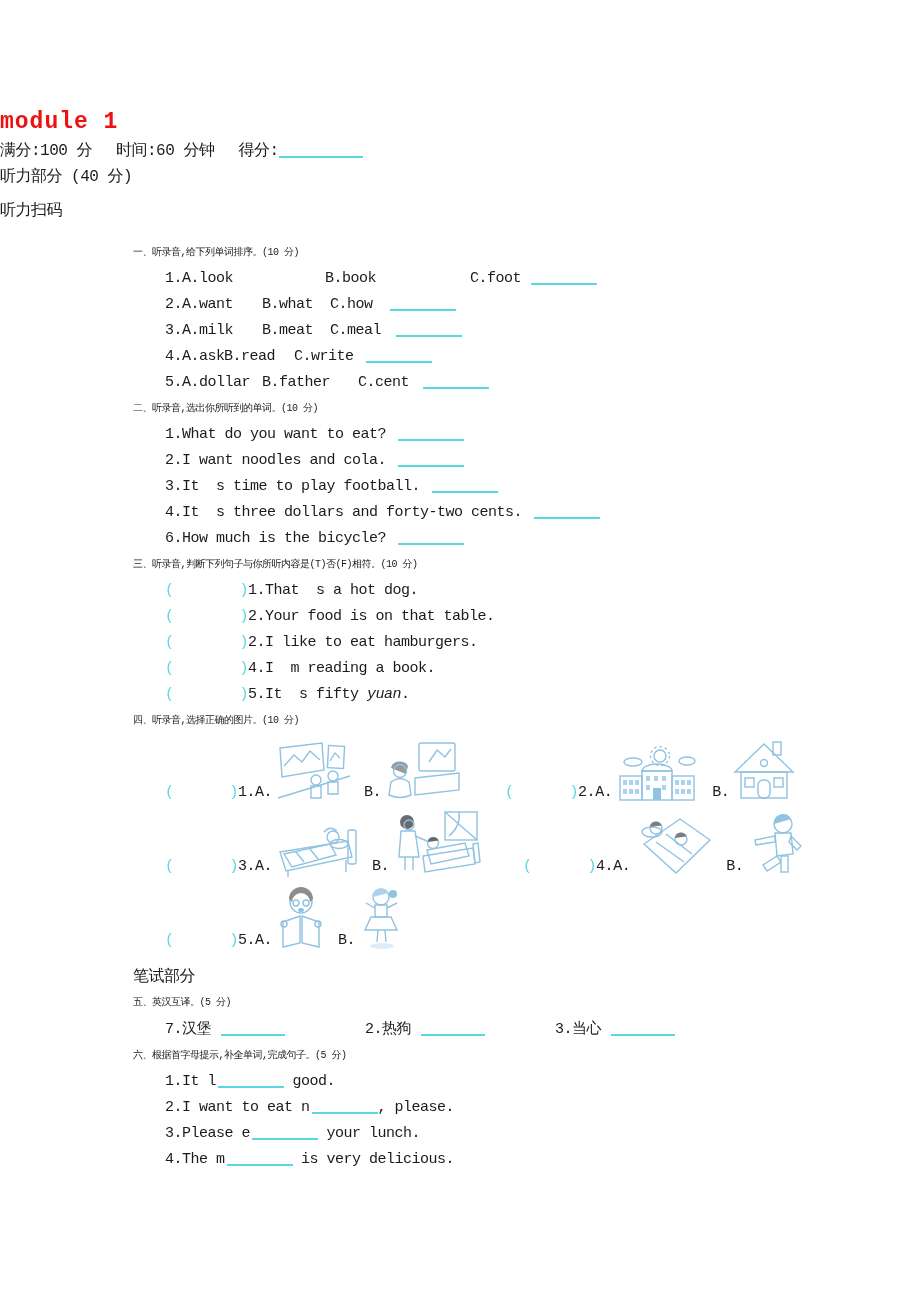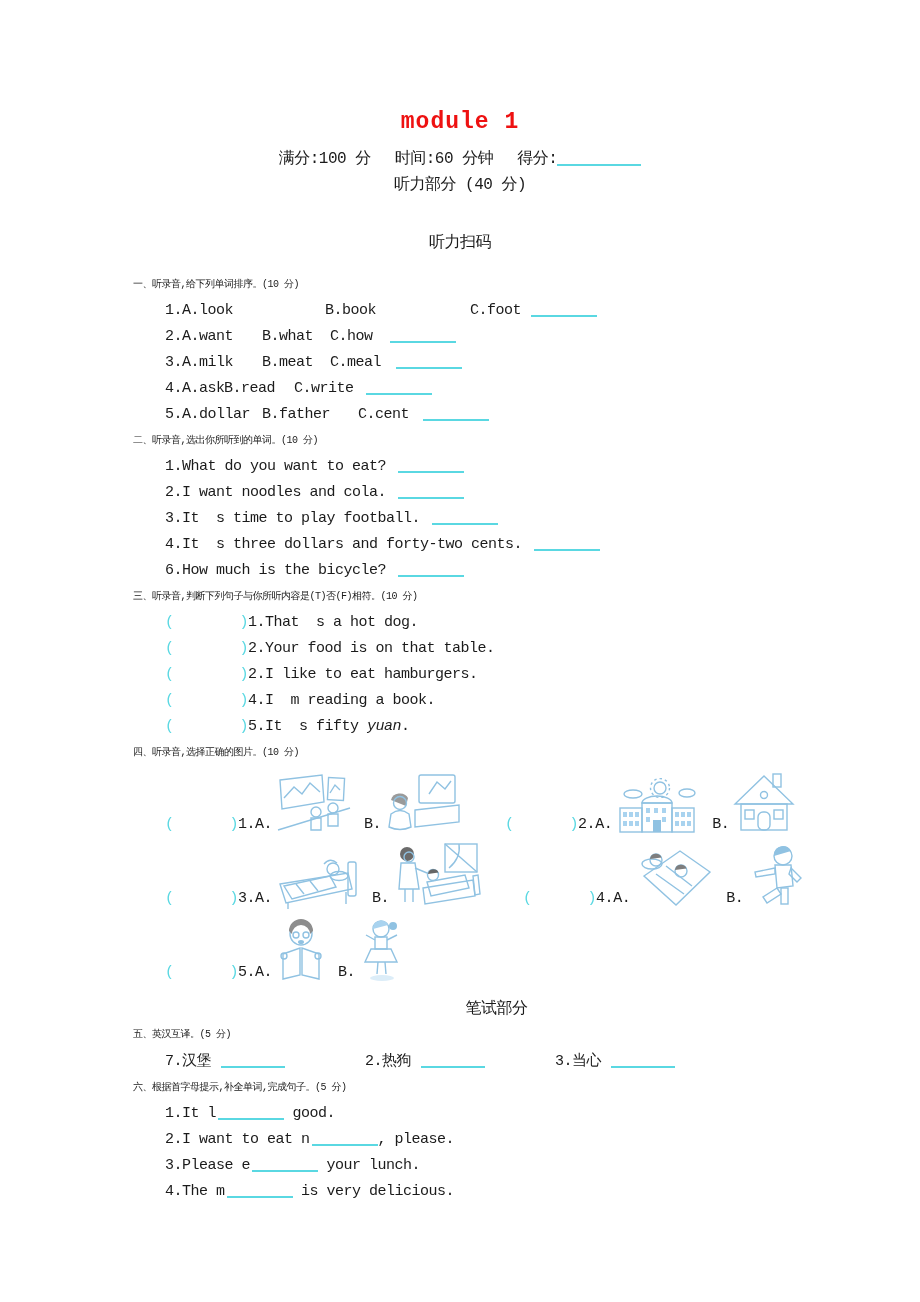--- a/index.html
+++ b/index.html
@@ -4,26 +4,26 @@
 <style>
   *{margin:0;padding:0;box-sizing:border-box}
   html,body{background:#fff}
   body{
     width:920px;height:1302px;overflow:hidden;position:relative;
     color:#1b1b1b;
     font-family:"Liberation Mono","DejaVu Sans Mono",monospace;
     font-size:15px;letter-spacing:-0.5px;
   }
   .page{padding-top:106px}
-  .center{text-align:center}
+  .center{text-align:left}
   .title{font-size:23px;font-weight:bold;color:#ee1111;line-height:32px;letter-spacing:1px}
-  .meta{margin-top:8px;line-height:26px;font-size:16px}
+  .meta{line-height:26px;font-size:16px}
   .meta .gap{display:inline-block;width:24px}
   .part-header{line-height:26px;font-size:16px}
-  .scan{margin-top:32px;line-height:26px;font-size:16px}
+  .scan{margin-top:8px;line-height:26px;font-size:16px}
   .content{padding-left:133px;padding-right:60px}
   .sec{margin-top:0}
   .sec-heading{line-height:26px;font-size:10px;margin-top:0}
   .s1{margin-top:16px}
   .items{padding-left:32px}
   .line{line-height:26px;height:26px;white-space:pre-wrap}
   .blank{
     display:inline-block;width:66px;height:14px;vertical-align:-3px;
     border-bottom:2px solid #5ad8e2;
   }

